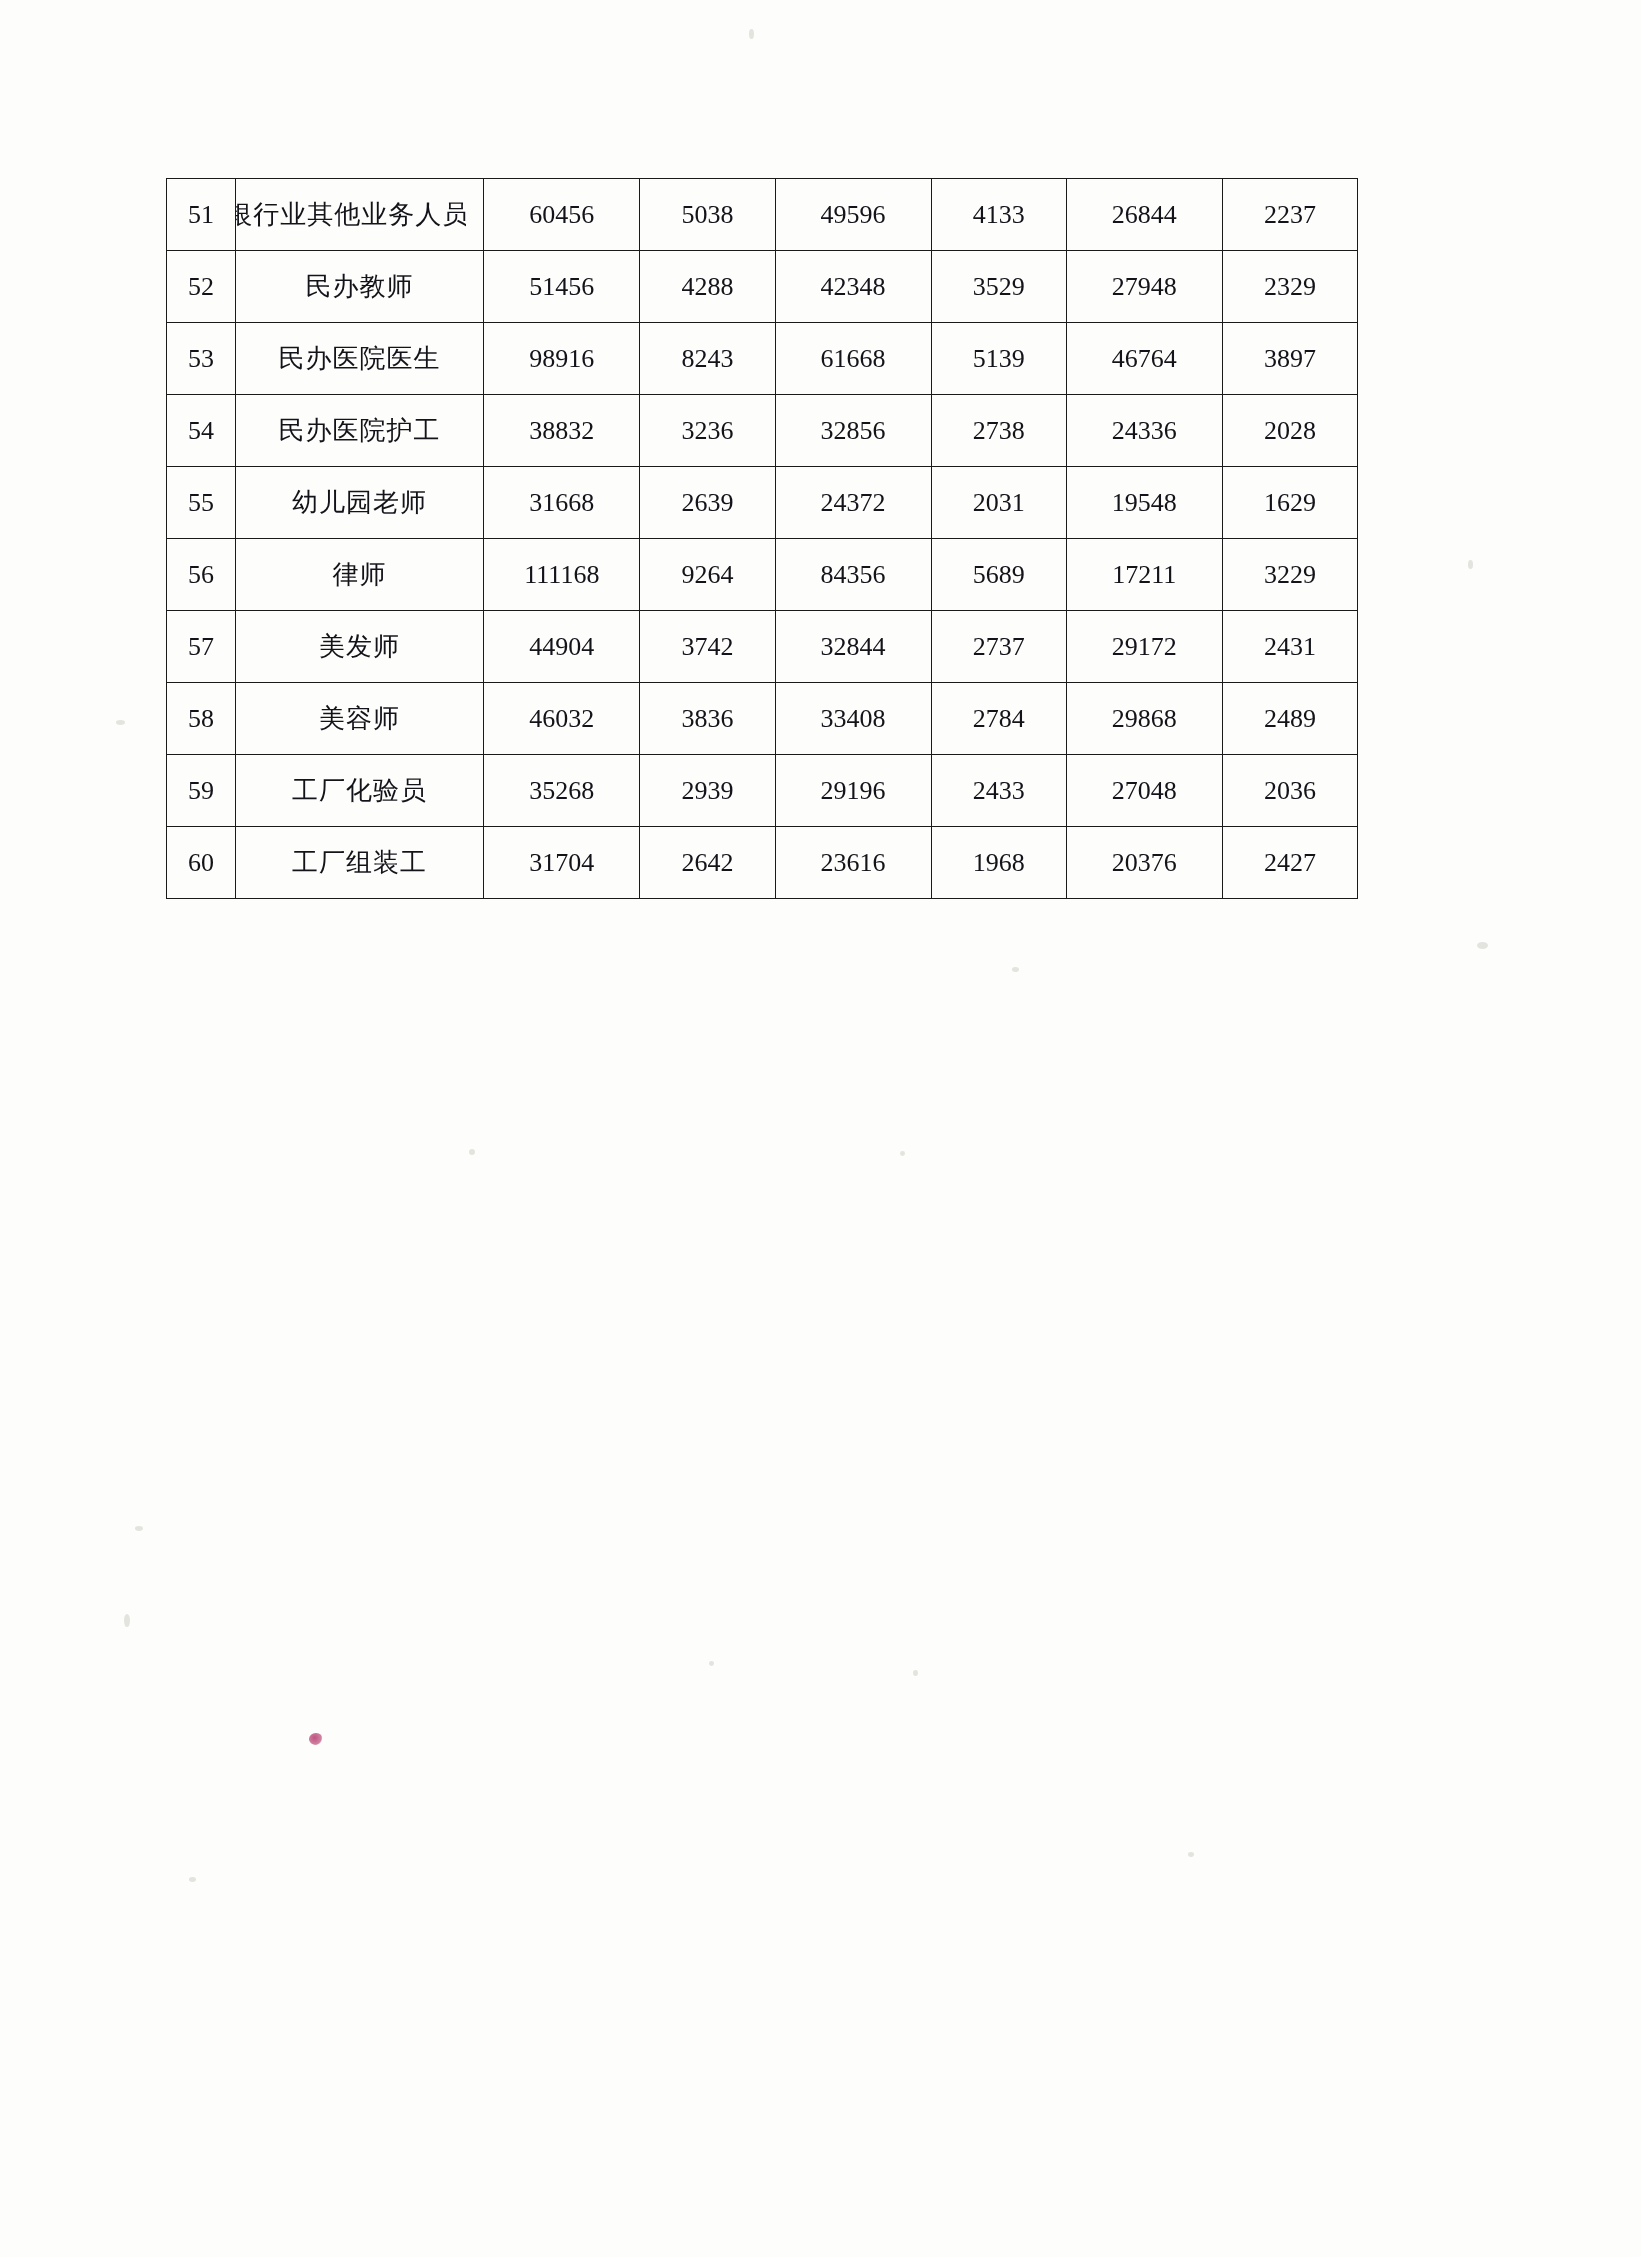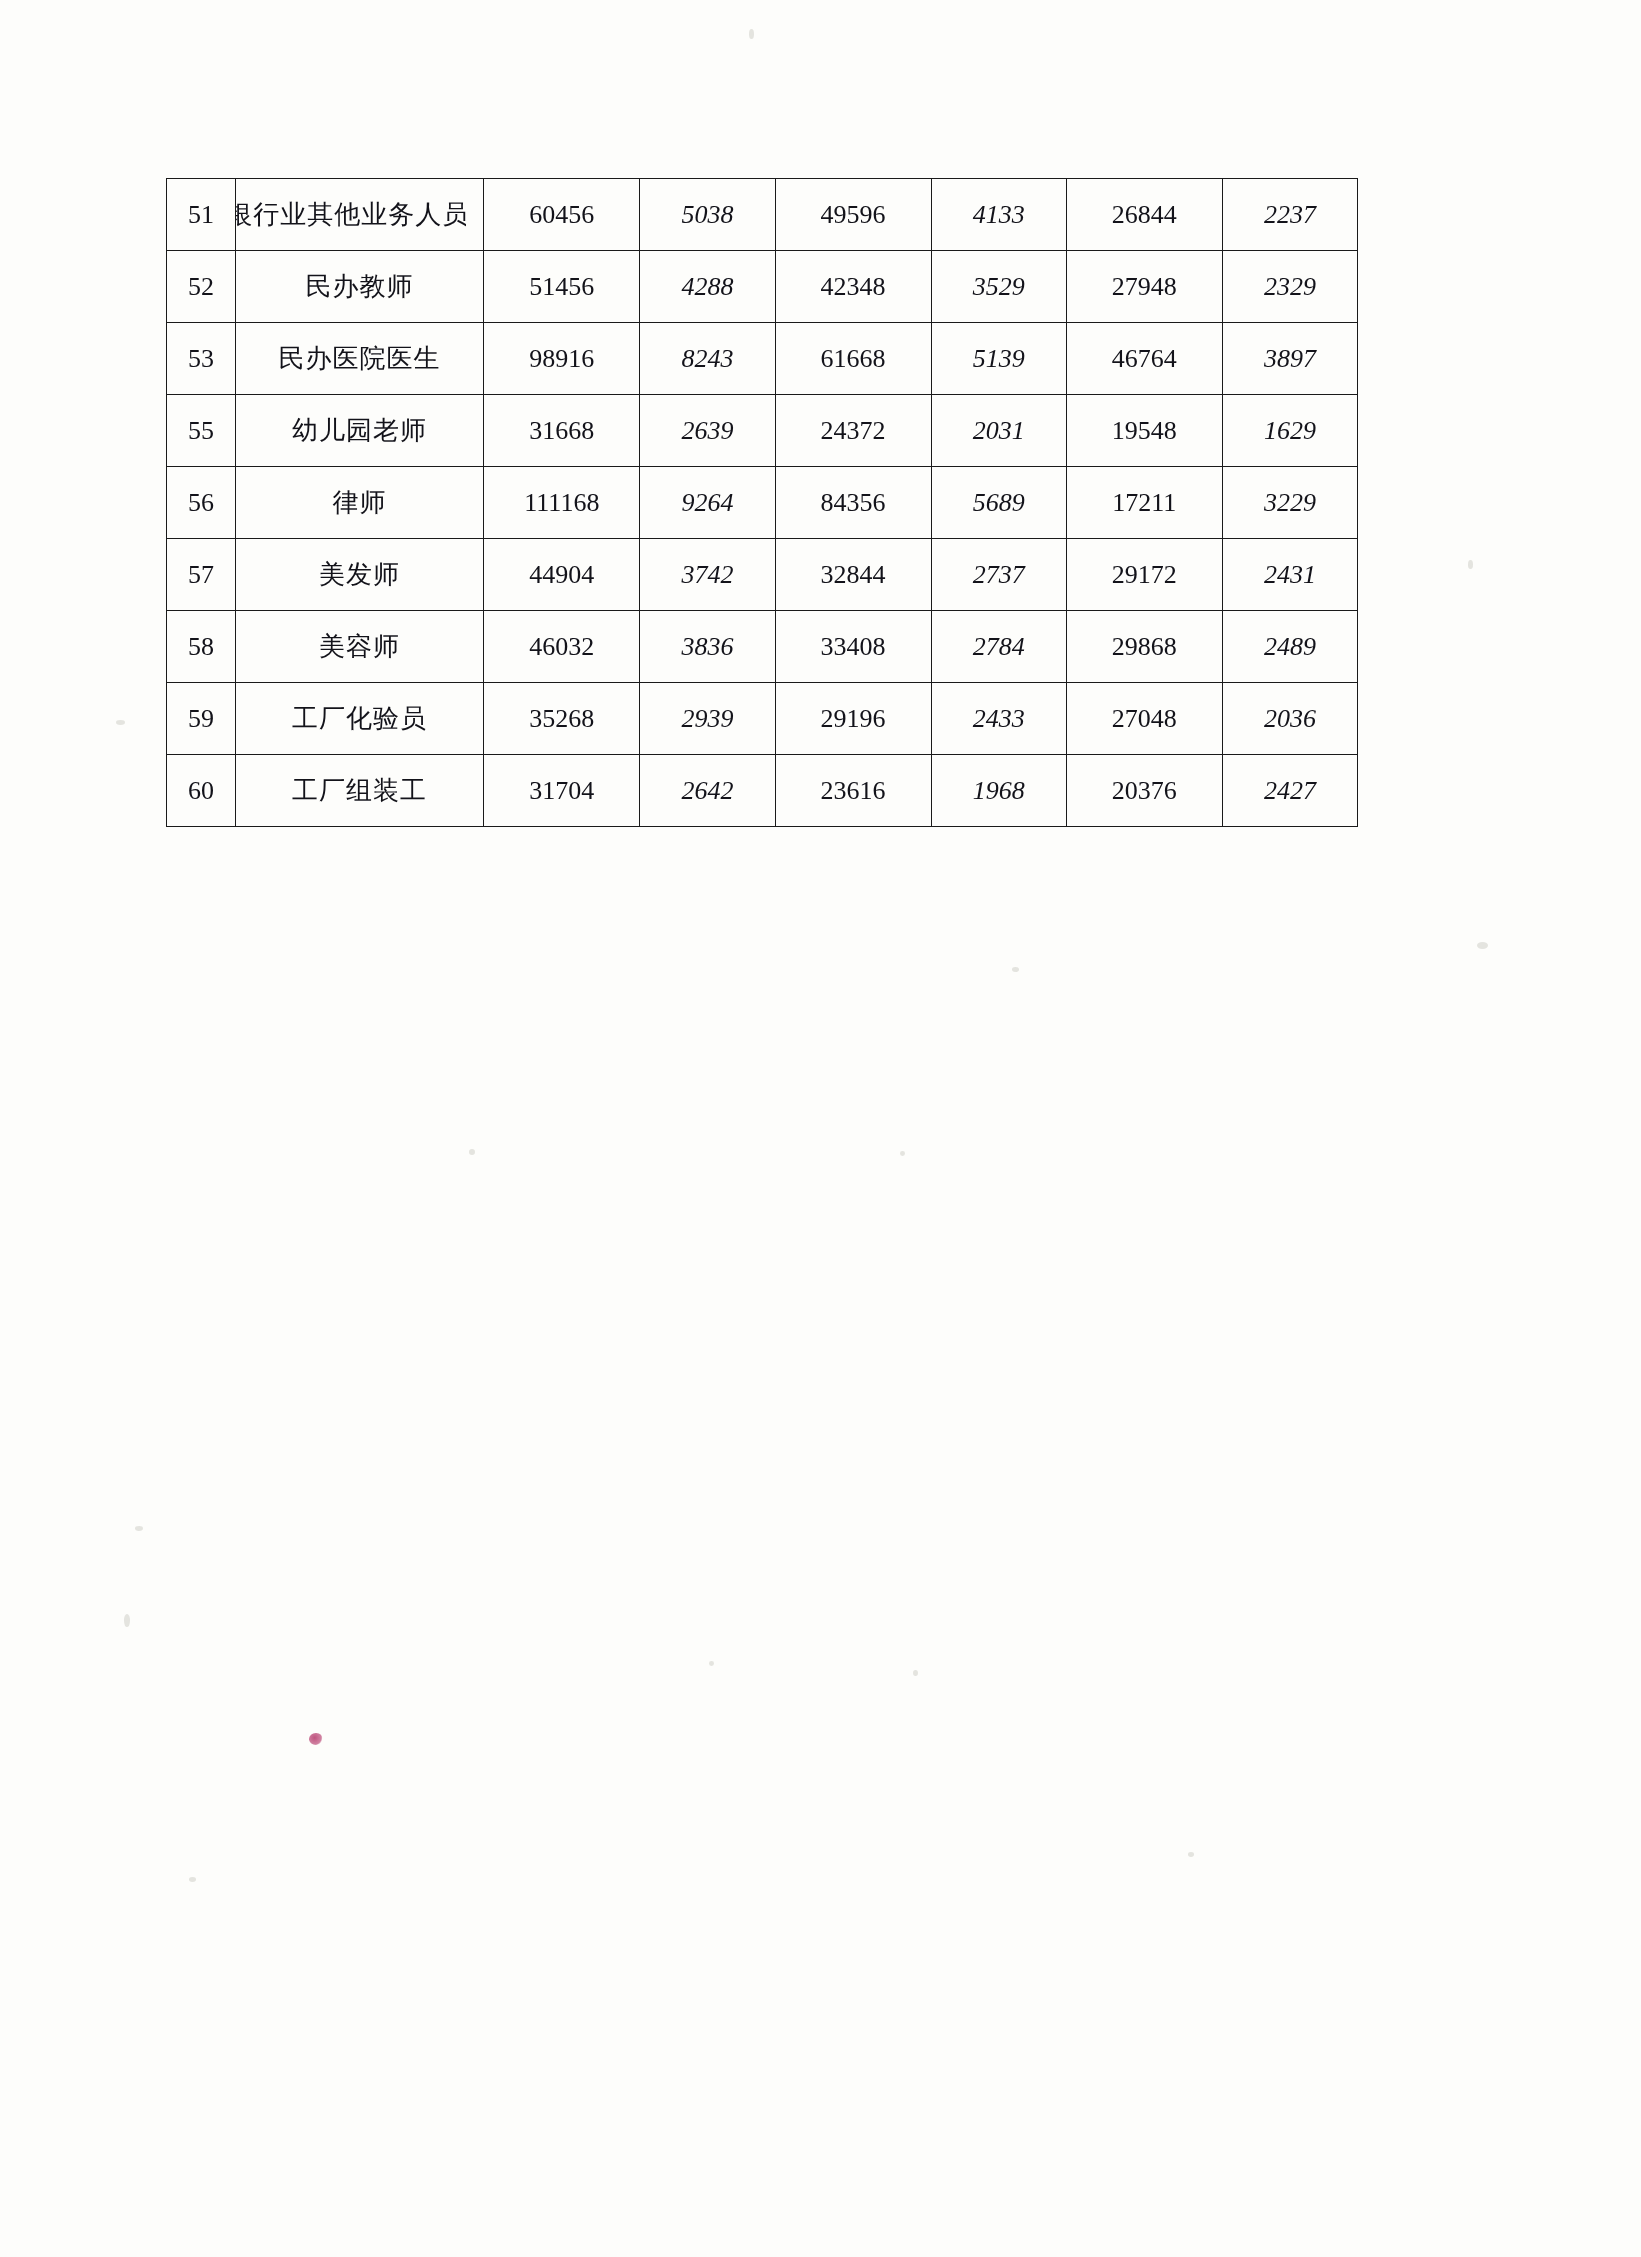--- a/index.html
+++ b/index.html
@@ -44,21 +44,21 @@
     vertical-align: middle;
     font-size: 26px;
     color: #13131a;
     padding: 0 3.9px;
     white-space: nowrap;
     overflow: hidden;
   }
   td.col-idx { width: 60px; font-size: 25px; }
   td.col-name { width: 239px; letter-spacing: 1px; }
   td.col-num { width: 147px; }
-  td.col-num-s { width: 126px; font-style: italic; }
+  td.col-num-s { width: 126px; }
   .name-clip {
     display: block;
     width: 100%;
     overflow: hidden;
     text-overflow: clip;
     white-space: nowrap;
   }
   .name-overflow {
     display: block;
     width: 100%;
@@ -125,20 +125,30 @@
           <td class="col-idx">53</td>
           <td class="col-name">民办医院医生</td>
           <td class="col-num">98916</td>
           <td class="col-num-s">8243</td>
           <td class="col-num">61668</td>
           <td class="col-num-s">5139</td>
           <td class="col-num">46764</td>
           <td class="col-num-s">3897</td>
         </tr>
 
+        <tr>
+          <td class="col-idx">54</td>
+          <td class="col-name">民办医院护工</td>
+          <td class="col-num">38832</td>
+          <td class="col-num-s">3236</td>
+          <td class="col-num">32856</td>
+          <td class="col-num-s">2738</td>
+          <td class="col-num">24336</td>
+          <td class="col-num-s">2028</td>
+        </tr>
 
         <tr>
           <td class="col-idx">55</td>
           <td class="col-name">幼儿园老师</td>
           <td class="col-num">31668</td>
           <td class="col-num-s">2639</td>
           <td class="col-num">24372</td>
           <td class="col-num-s">2031</td>
           <td class="col-num">19548</td>
           <td class="col-num-s">1629</td>

